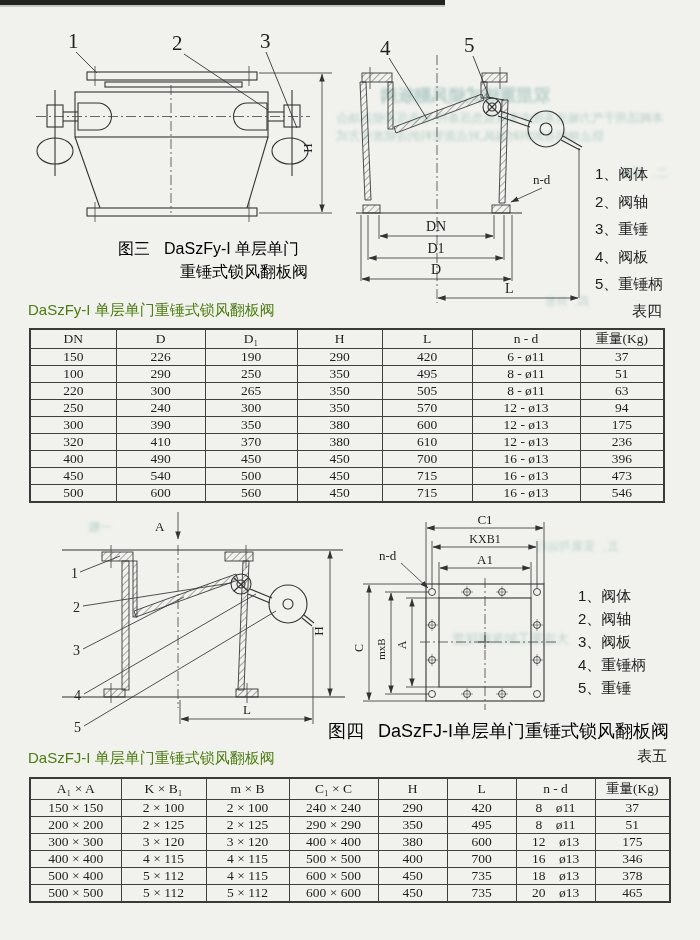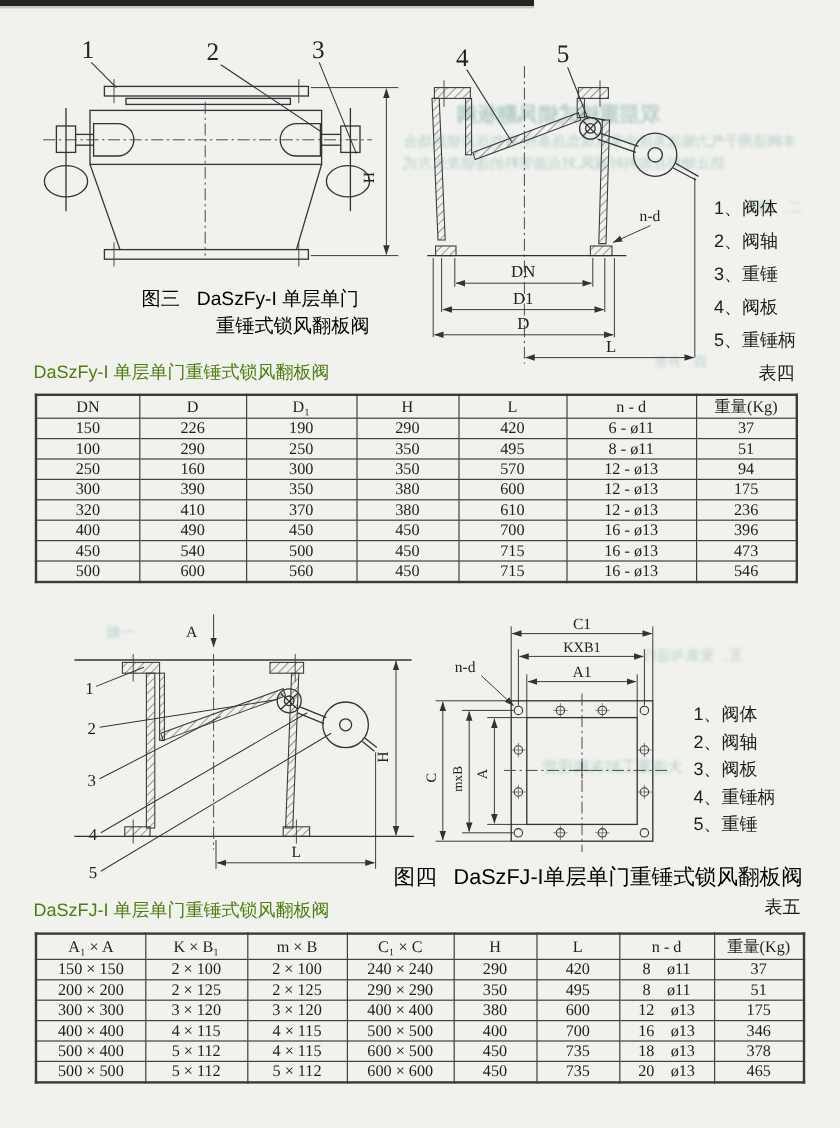--- a/index.html
+++ b/index.html
@@ -224,22 +224,31 @@
       <tr>
         <td>100</td>
         <td>290</td>
         <td>250</td>
         <td>350</td>
         <td>495</td>
         <td>8 - ø11</td>
         <td>51</td>
       </tr>
       <tr>
+        <td>220</td>
+        <td>300</td>
+        <td>265</td>
+        <td>350</td>
+        <td>505</td>
+        <td>8 - ø11</td>
+        <td>63</td>
+      </tr>
+      <tr>
         <td>250</td>
-        <td>160</td>
+        <td>240</td>
         <td>300</td>
         <td>350</td>
         <td>570</td>
         <td>12 - ø13</td>
         <td>94</td>
       </tr>
       <tr>
         <td>300</td>
         <td>390</td>
         <td>350</td>

